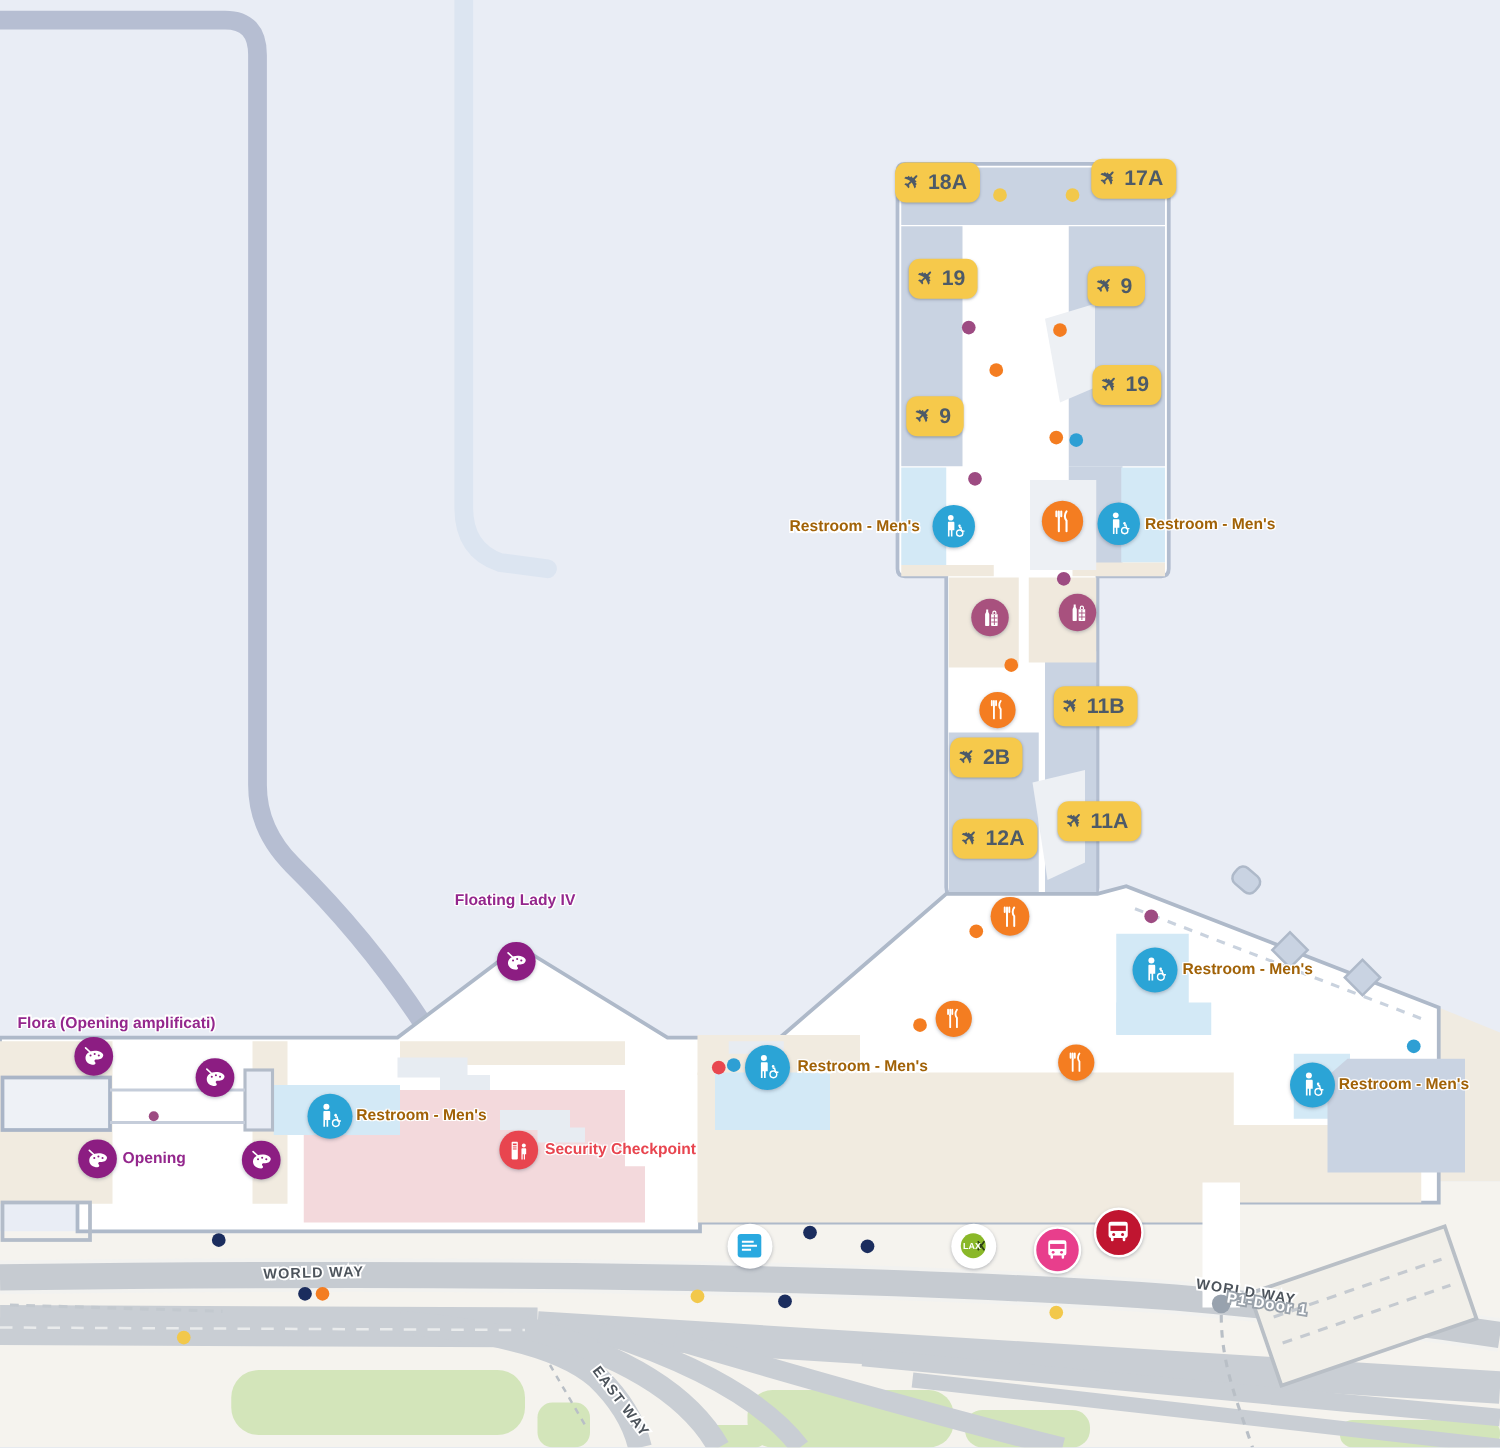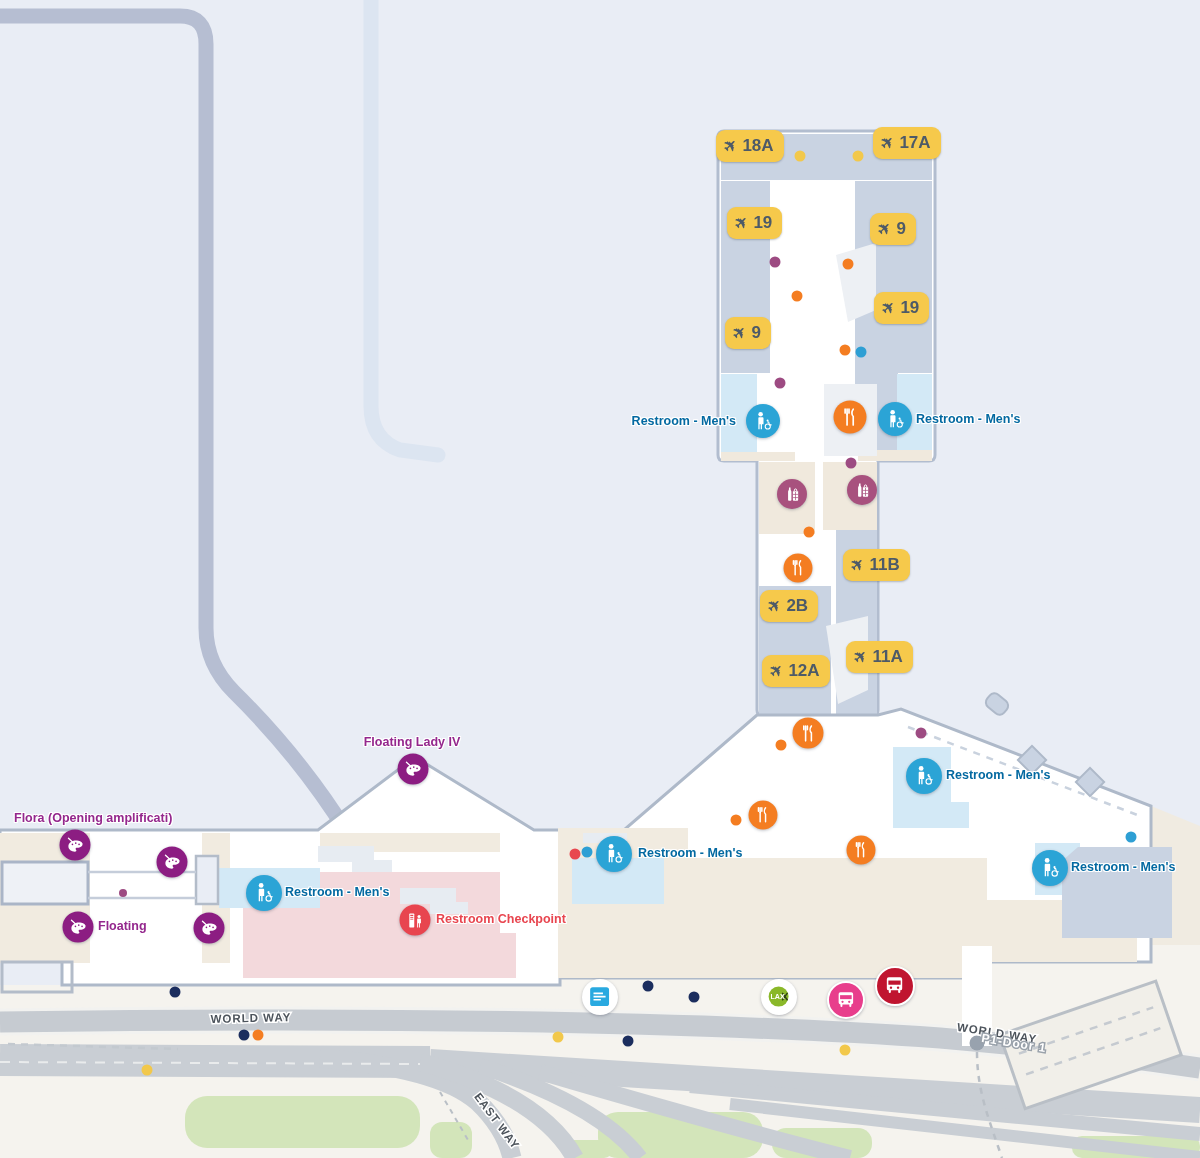--- a/index.html
+++ b/index.html
@@ -24,21 +24,21 @@
   .sec{background:#e8454f;color:#e8454f;}
   .pinkbus{background:#e83e8c;color:#e83e8c;border:2px solid #fff;}
   .redbus{background:#c01530;color:#c01530;border:2px solid #fff;}
   .whitecirc{background:#ffffff;color:#ffffff;}
   .whitecirc svg{width:70%;height:70%;}
 
   .maplabel{position:absolute;transform:translateY(-50%);font-size:12.5px;font-weight:bold;
         white-space:nowrap;
         text-shadow:0 1px 0 #fff,0 -1px 0 #fff,1px 0 0 #fff,-1px 0 0 #fff,
                     1px 1px 0 #fff,-1px -1px 0 #fff,1px -1px 0 #fff,-1px 1px 0 #fff;}
-  .blue-t{color:#0369a1;}
+  .blue-t{color:#a16207;}
   .red-t{color:#e8454f;}
   .purple-t{color:#94278d;}
   .center-t{transform:translate(-50%,-50%);}
 
   .dot{position:absolute;width:11px;height:11px;border-radius:50%;
        transform:translate(-50%,-50%);cursor:pointer;}
   .dot.small{width:8px;height:8px;}
 </style>
 </head>
 <body>
@@ -330,50 +330,50 @@
       <svg viewBox="0 0 24 24">
         <use href="#sym-shop"></use>
       </svg>
     </div>
 
 <div class="poi art" style="left:413px;top:769px;width:31px;height:31px">
       <svg viewBox="0 0 24 24">
         <use href="#sym-art"></use>
       </svg>
     </div>
-<span class="maplabel purple-t center-t" style="left:412px;top:742px">Floating Lady IV</span>
+<span class="maplabel purple-t center-t" style="left:412px;top:720px">Floating Lady IV</span>
 <div class="poi art" style="left:75px;top:845px;width:31px;height:31px">
       <svg viewBox="0 0 24 24">
         <use href="#sym-art"></use>
       </svg>
     </div>
 <span class="maplabel purple-t" style="left:14px;top:818px">Flora (Opening amplificati)</span>
 <div class="poi art" style="left:172px;top:862px;width:31px;height:31px">
       <svg viewBox="0 0 24 24">
         <use href="#sym-art"></use>
       </svg>
     </div>
 <div class="poi art" style="left:78px;top:927px;width:31px;height:31px">
       <svg viewBox="0 0 24 24">
         <use href="#sym-art"></use>
       </svg>
     </div>
-<span class="maplabel purple-t" style="left:98px;top:926px">Floating</span>
+<span class="maplabel purple-t" style="left:98px;top:926px">Opening</span>
 <div class="poi art" style="left:209px;top:928px;width:31px;height:31px">
       <svg viewBox="0 0 24 24">
         <use href="#sym-art"></use>
       </svg>
     </div>
 
 <div class="poi sec" style="left:415px;top:920px;width:31px;height:31px">
       <svg viewBox="0 0 24 24">
         <use href="#sym-security"></use>
       </svg>
     </div>
-<span class="maplabel red-t" style="left:436px;top:919px">Restroom Checkpoint</span>
+<span class="maplabel red-t" style="left:436px;top:919px">Security Checkpoint</span>
 
 <div class="poi whitecirc" style="left:600px;top:997px;width:36px;height:36px">
       <svg viewBox="0 0 24 24">
         <use href="#sym-flyaway"></use>
       </svg>
     </div>
 <div class="poi whitecirc" style="left:779px;top:997px;width:36px;height:36px">
       <svg viewBox="0 0 24 24">
         <use href="#sym-lax"></use>
       </svg>

